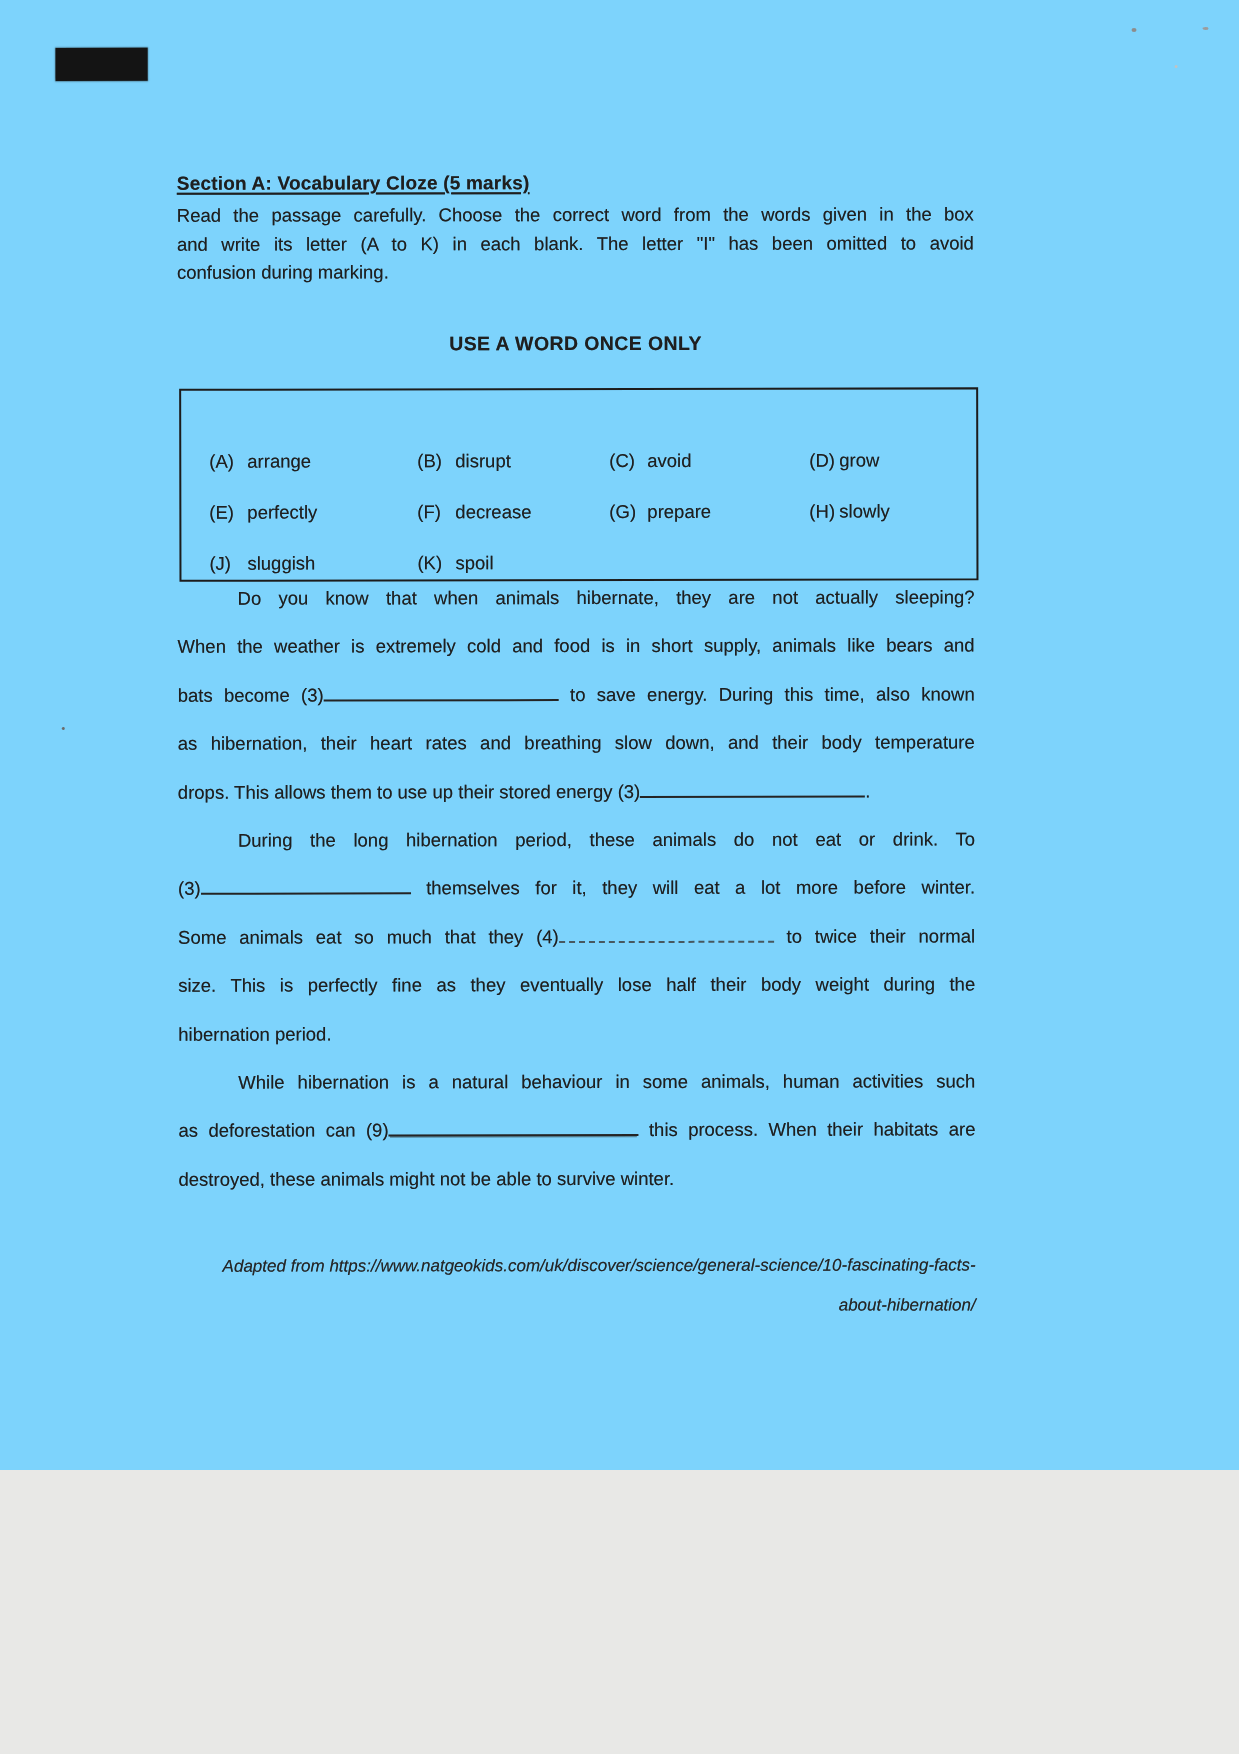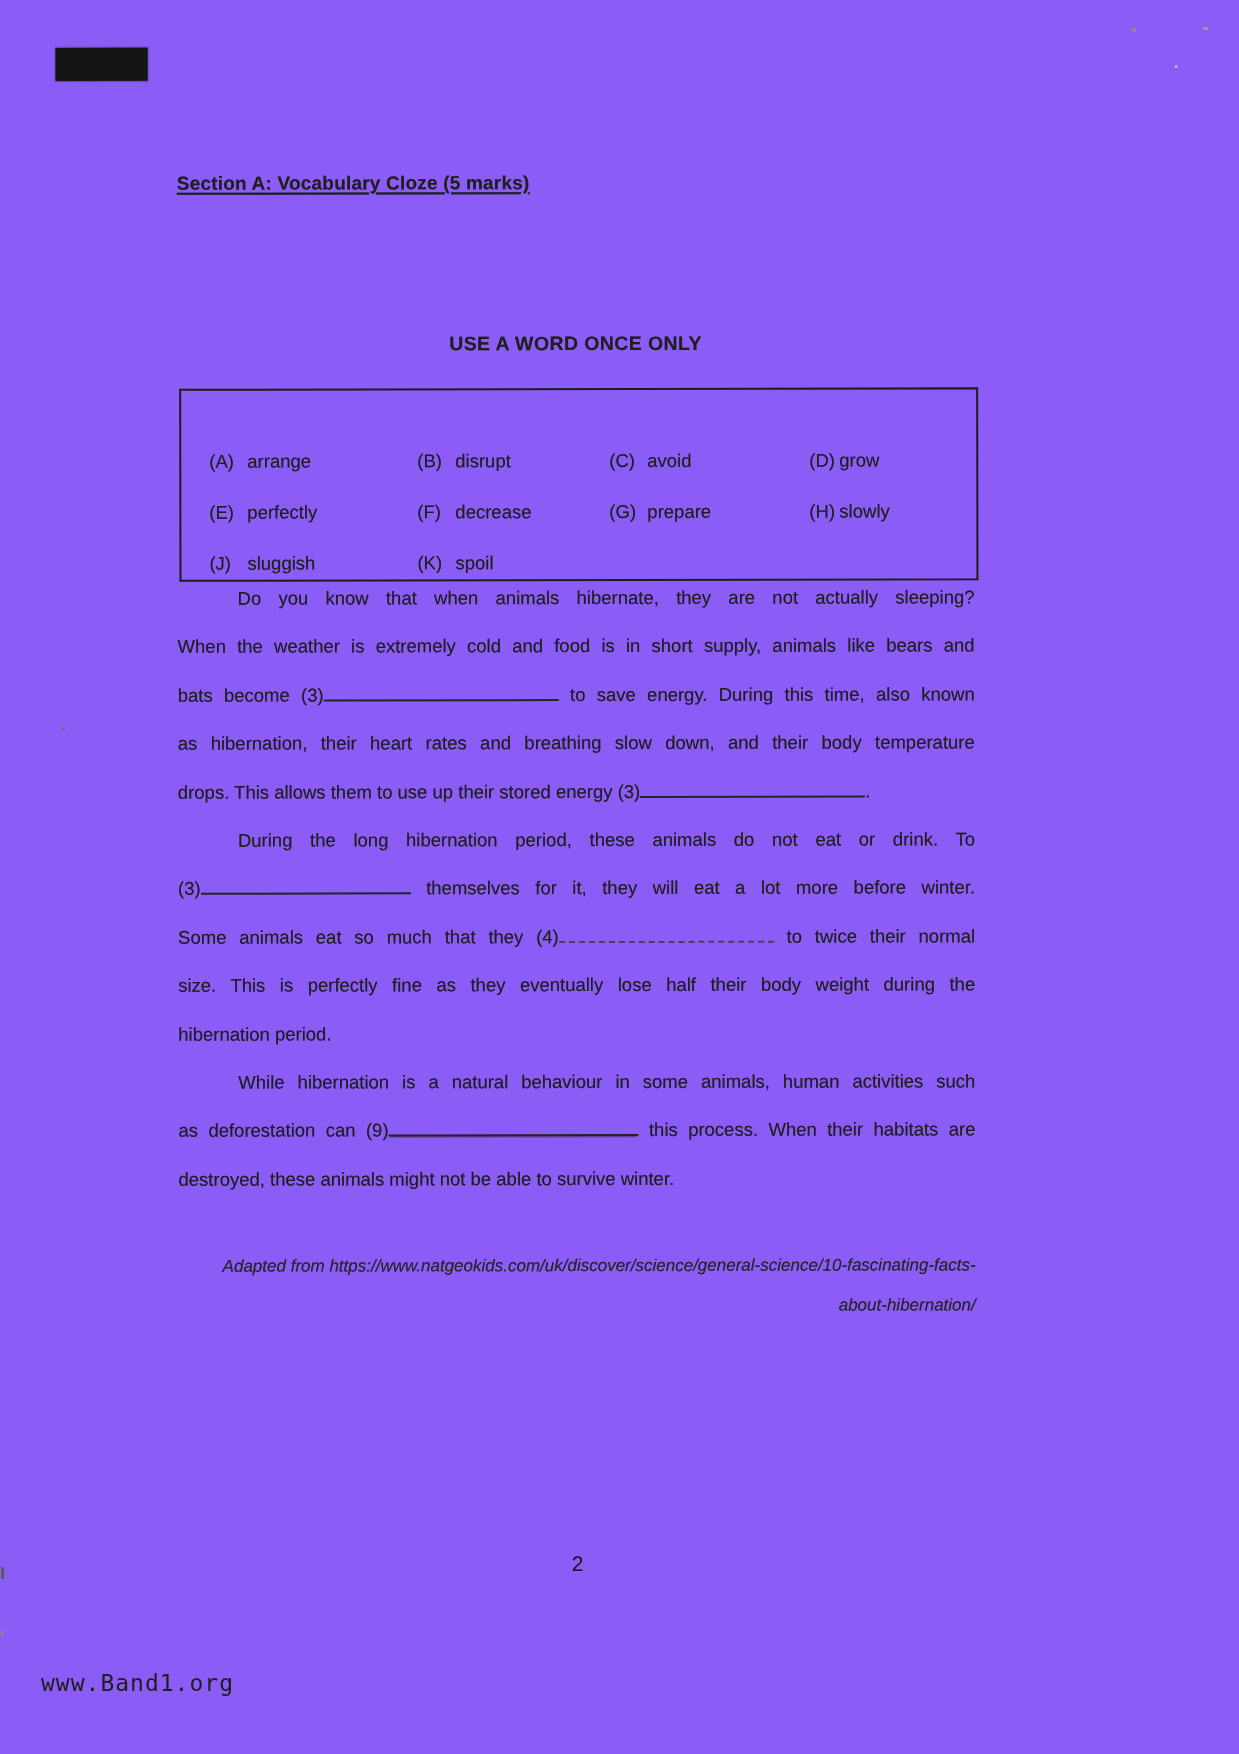--- a/index.html
+++ b/index.html
@@ -2,22 +2,22 @@
 <html><head>
 <meta charset="utf-8">
 <style>
   html,body{margin:0;padding:0;}
   body{
     width:1239px;height:1754px;
     background:#e8e8e6;
     font-family:"Liberation Sans",sans-serif;
   }
   .page{
-    position:relative;width:1239px;height:1754px;overflow:hidden;
-    background:#8b5cf6;
+    position:relative;width:1239px;height:1470px;overflow:hidden;
+    background:#7dd3fc;
     color:#1f1f1f;
   }
   .content{
     position:absolute;left:0;top:0;width:1239px;height:1754px;
     transform:rotate(-0.1deg);
     text-shadow:0 0 0.6px rgba(25,25,25,0.55);
   }
   
   .redaction{
     position:absolute;left:57px;top:47px;width:92px;height:33px;
@@ -105,20 +105,25 @@
     <div class="redaction"></div>
     <div class="speck sp1"></div>
     <div class="speck sp2"></div>
     <div class="speck sp3"></div>
     <div class="speck sp4"></div>
     <div class="edge1"></div>
     <div class="edge2"></div>
 
     <div class="section-heading">Section A: Vocabulary Cloze (5 marks)</div>
 
+    <div class="instructions">
+      <div class="just">Read the passage carefully. Choose the correct word from the words given in the box</div>
+      <div class="just">and write its letter (A to K) in each blank. The letter "I" has been omitted to avoid</div>
+      <div class="left">confusion during marking.</div>
+    </div>
 
     <div class="box-title">USE A WORD ONCE ONLY</div>
 
     <div class="word-box">
       <div class="wb-cell"><span class="wb-letter">(A)</span><span>arrange</span></div>
       <div class="wb-cell"><span class="wb-letter">(B)</span><span>disrupt</span></div>
       <div class="wb-cell"><span class="wb-letter">(C)</span><span>avoid</span></div>
       <div class="wb-cell wb-h"><span class="wb-letter">(D)</span><span>grow</span></div>
       <div class="wb-cell"><span class="wb-letter">(E)</span><span>perfectly</span></div>
       <div class="wb-cell"><span class="wb-letter">(F)</span><span>decrease</span></div>

